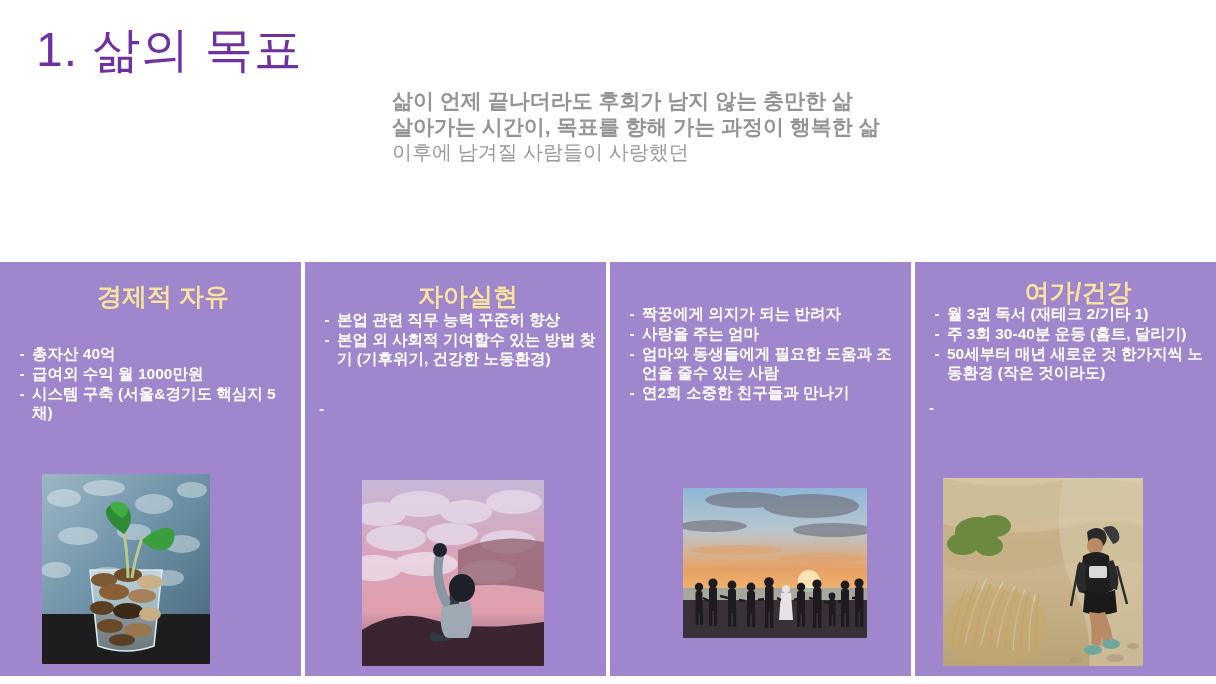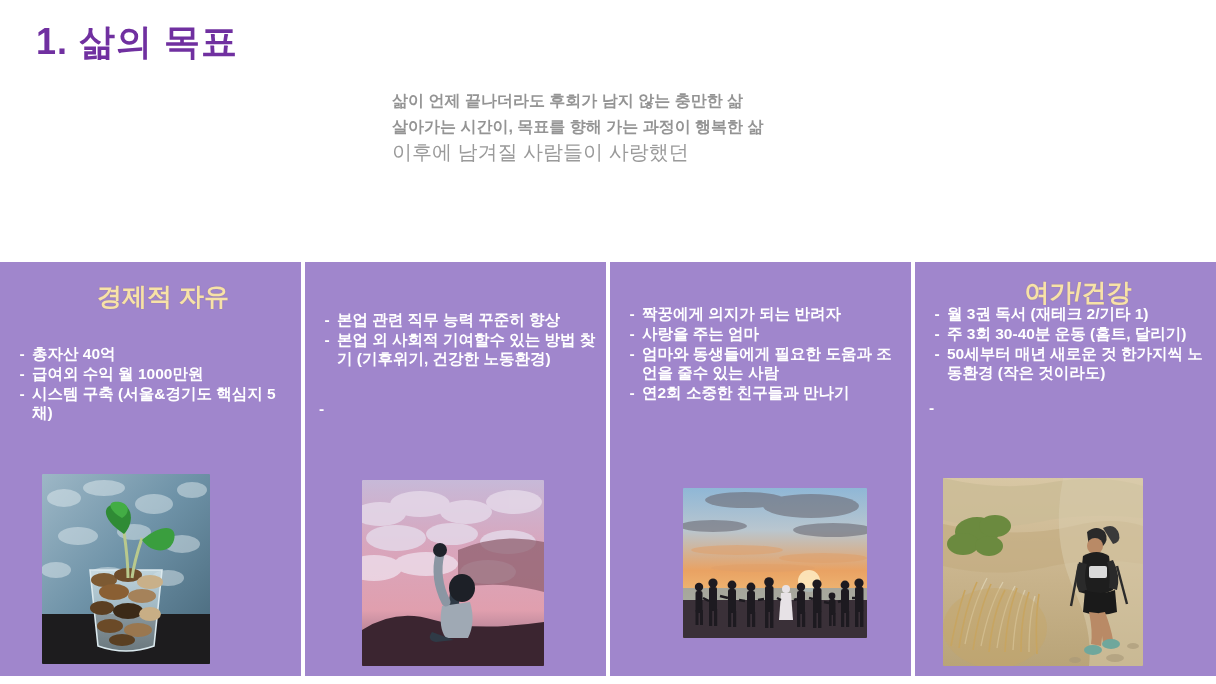--- a/index.html
+++ b/index.html
@@ -13,43 +13,43 @@
     position: relative;
     overflow: hidden;
     font-family: "Liberation Sans", "DejaVu Sans", sans-serif;
   }
 
   
   .slide-title {
     position: absolute;
     left: 36px;
     top: 18px;
-    font-size: 36px;
-    font-weight: 700;
+    font-size: 48px;
+    font-weight: 400;
     color: #7030A0;
     letter-spacing: 1px;
     white-space: nowrap;
   }
 
   
   .intro {
     position: absolute;
     left: 392px;
     top: 88px;
     width: 700px;
   }
   .intro-line {
     color: #9a9a9a;
     font-size: 20px;
     line-height: 25px;
     white-space: nowrap;
   }
   .intro-line.strong {
     font-weight: bold;
-    font-size: 16px;
+    font-size: 21px;
     line-height: 26px;
     color: #949494;
   }
 
   
   .panels {
     position: absolute;
     left: 0;
     top: 262px;
     width: 1216px;
@@ -201,20 +201,21 @@
         <path d="M86 104 C86 86 84 72 82 58" stroke="#b9c98d" stroke-width="3" fill="none"></path>
         <path d="M90 104 C92 88 96 76 100 64" stroke="#b9c98d" stroke-width="3" fill="none"></path>
         <path d="M82 60 C60 46 58 30 76 30 C92 30 92 50 82 60 Z" fill="#2f8b35"></path>
         <path d="M100 66 C118 50 136 50 132 66 C128 80 110 80 100 66 Z" fill="#3a9e3e"></path>
         <path d="M80 44 C66 36 64 26 78 28 C88 30 88 40 80 44 Z" fill="#43ad45"></path>
       </svg>
     </div>
   </div>
 
   <div class="panel panel-2">
+    <div class="panel-title">자아실현</div>
     <div class="bullets">
       <div class="bullet">
         <span class="bullet-dash">-</span>
         <span class="bullet-text">본업 관련 직무 능력 꾸준히 향상</span>
       </div>
       <div class="bullet">
         <span class="bullet-dash">-</span>
         <span class="bullet-text">본업 외 사회적 기여할수 있는 방법 찾기 (기후위기, 건강한 노동환경)</span>
       </div>
     </div>

